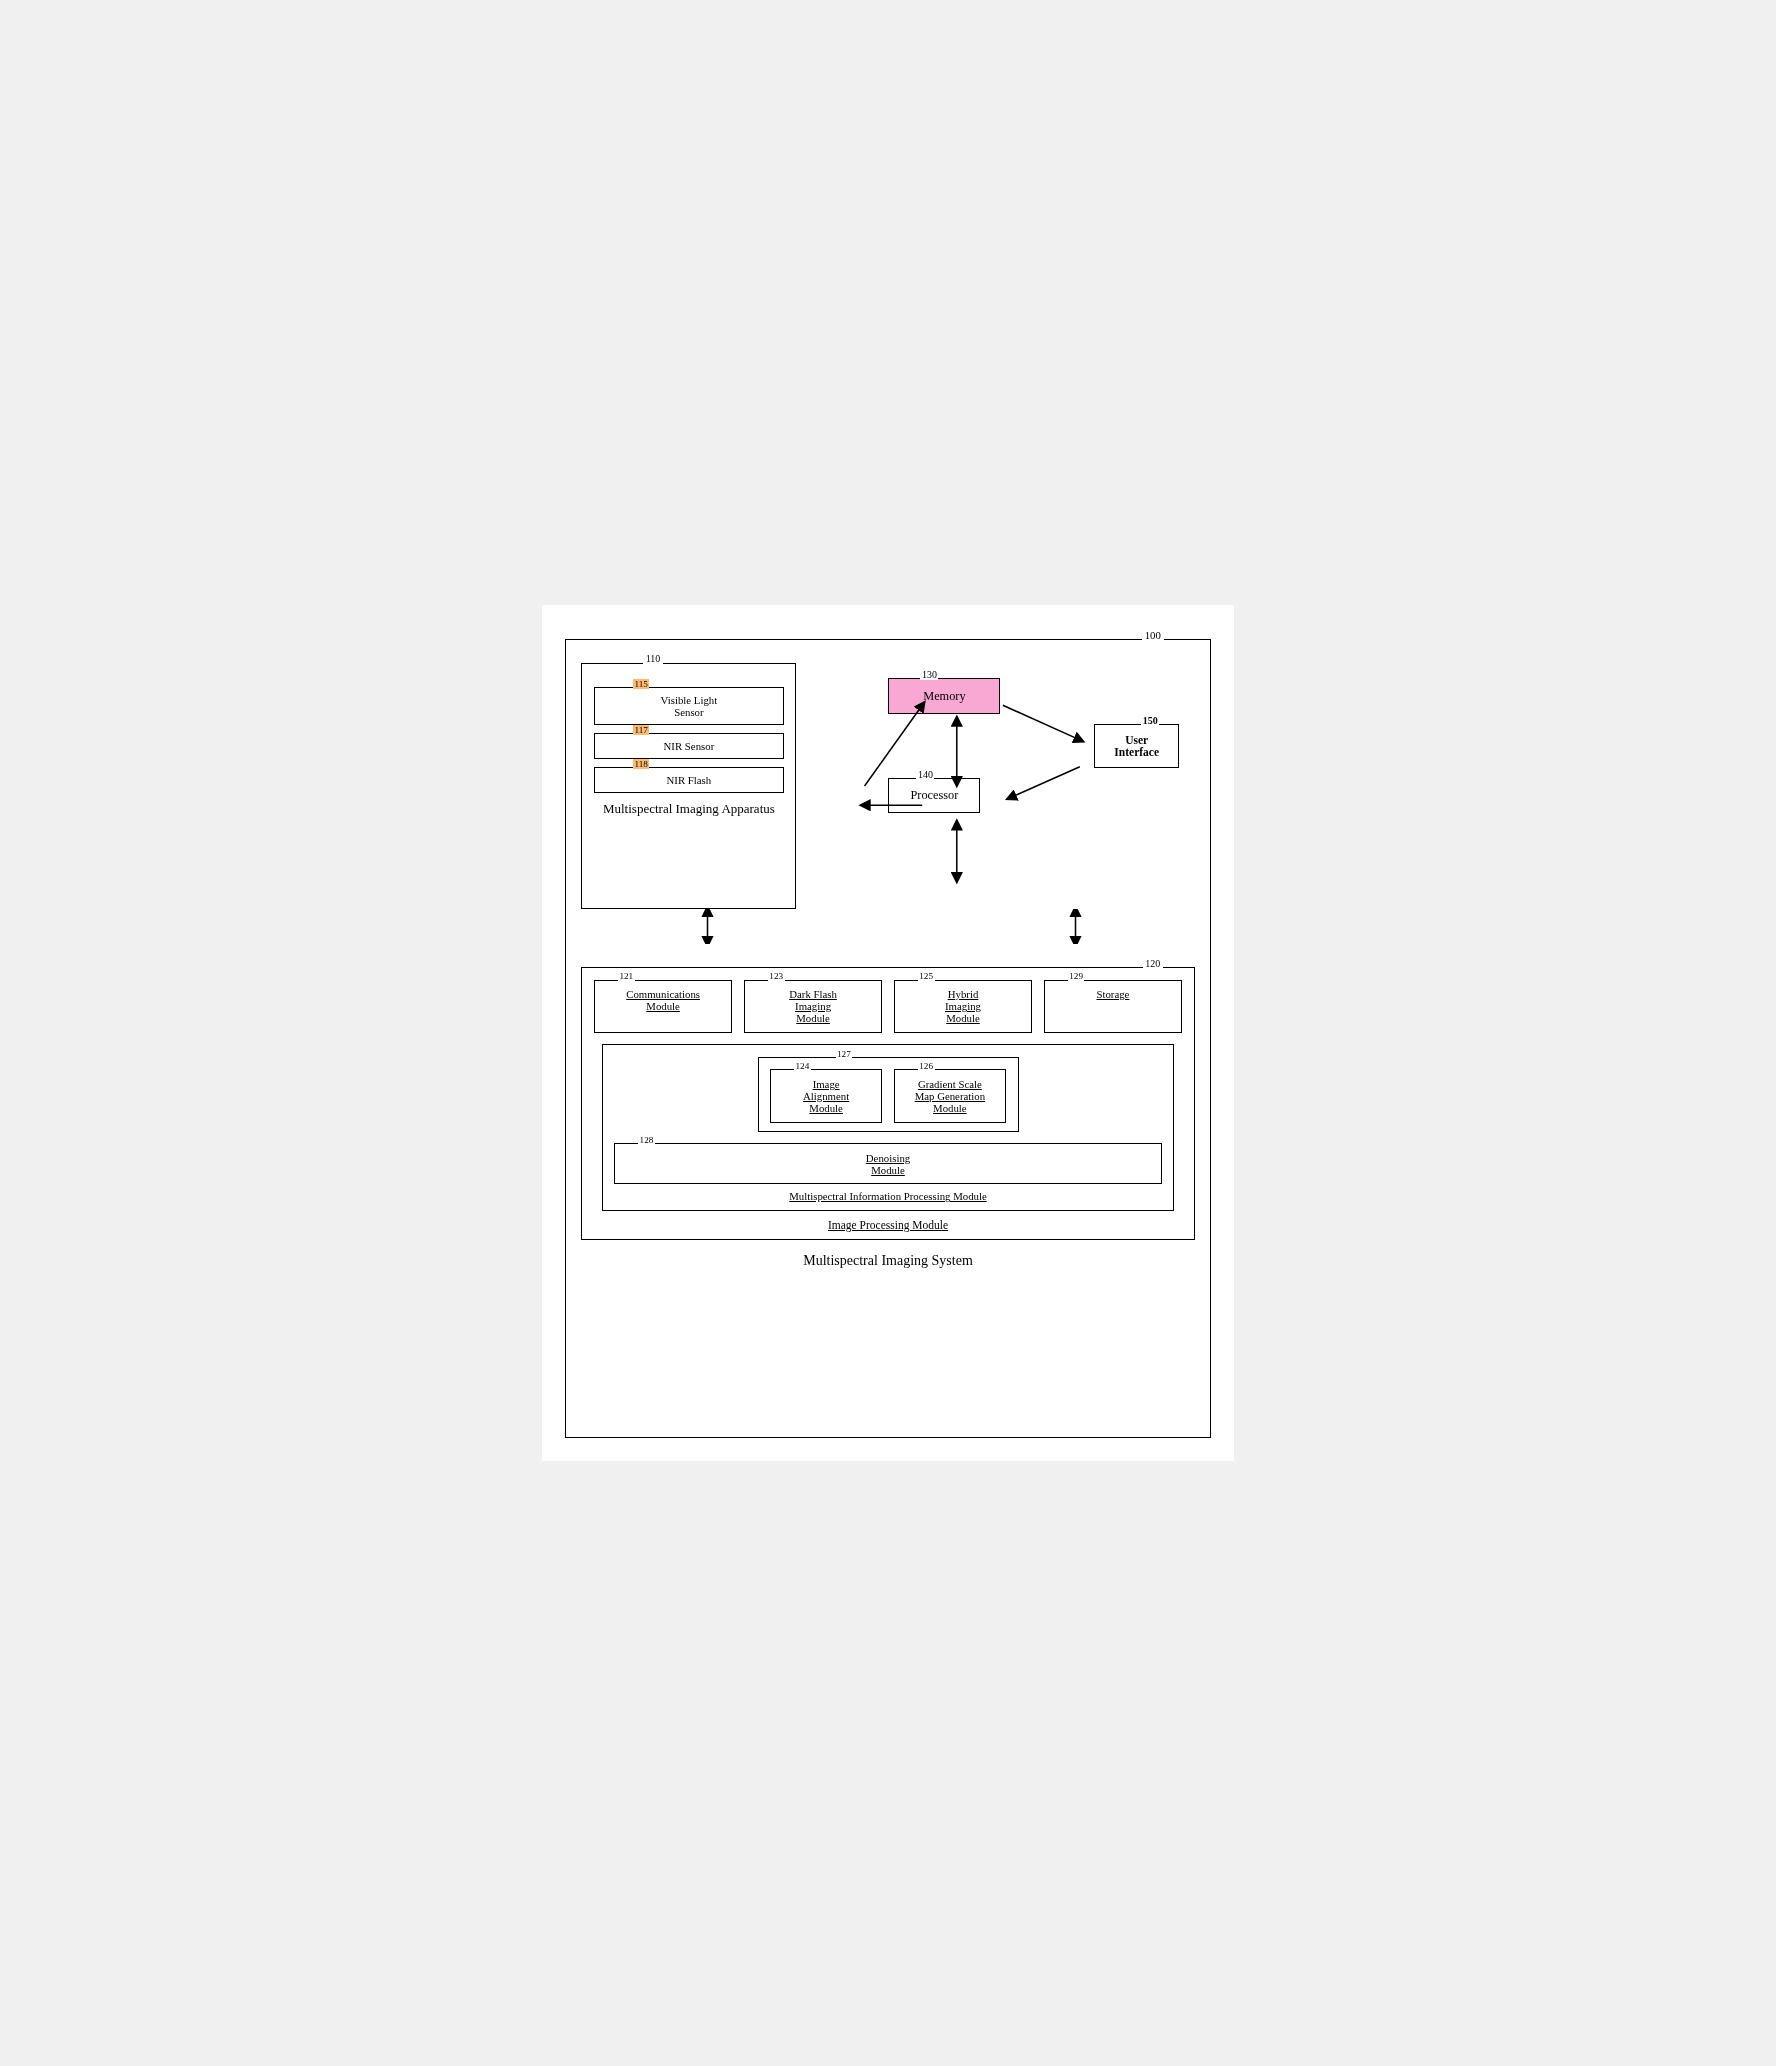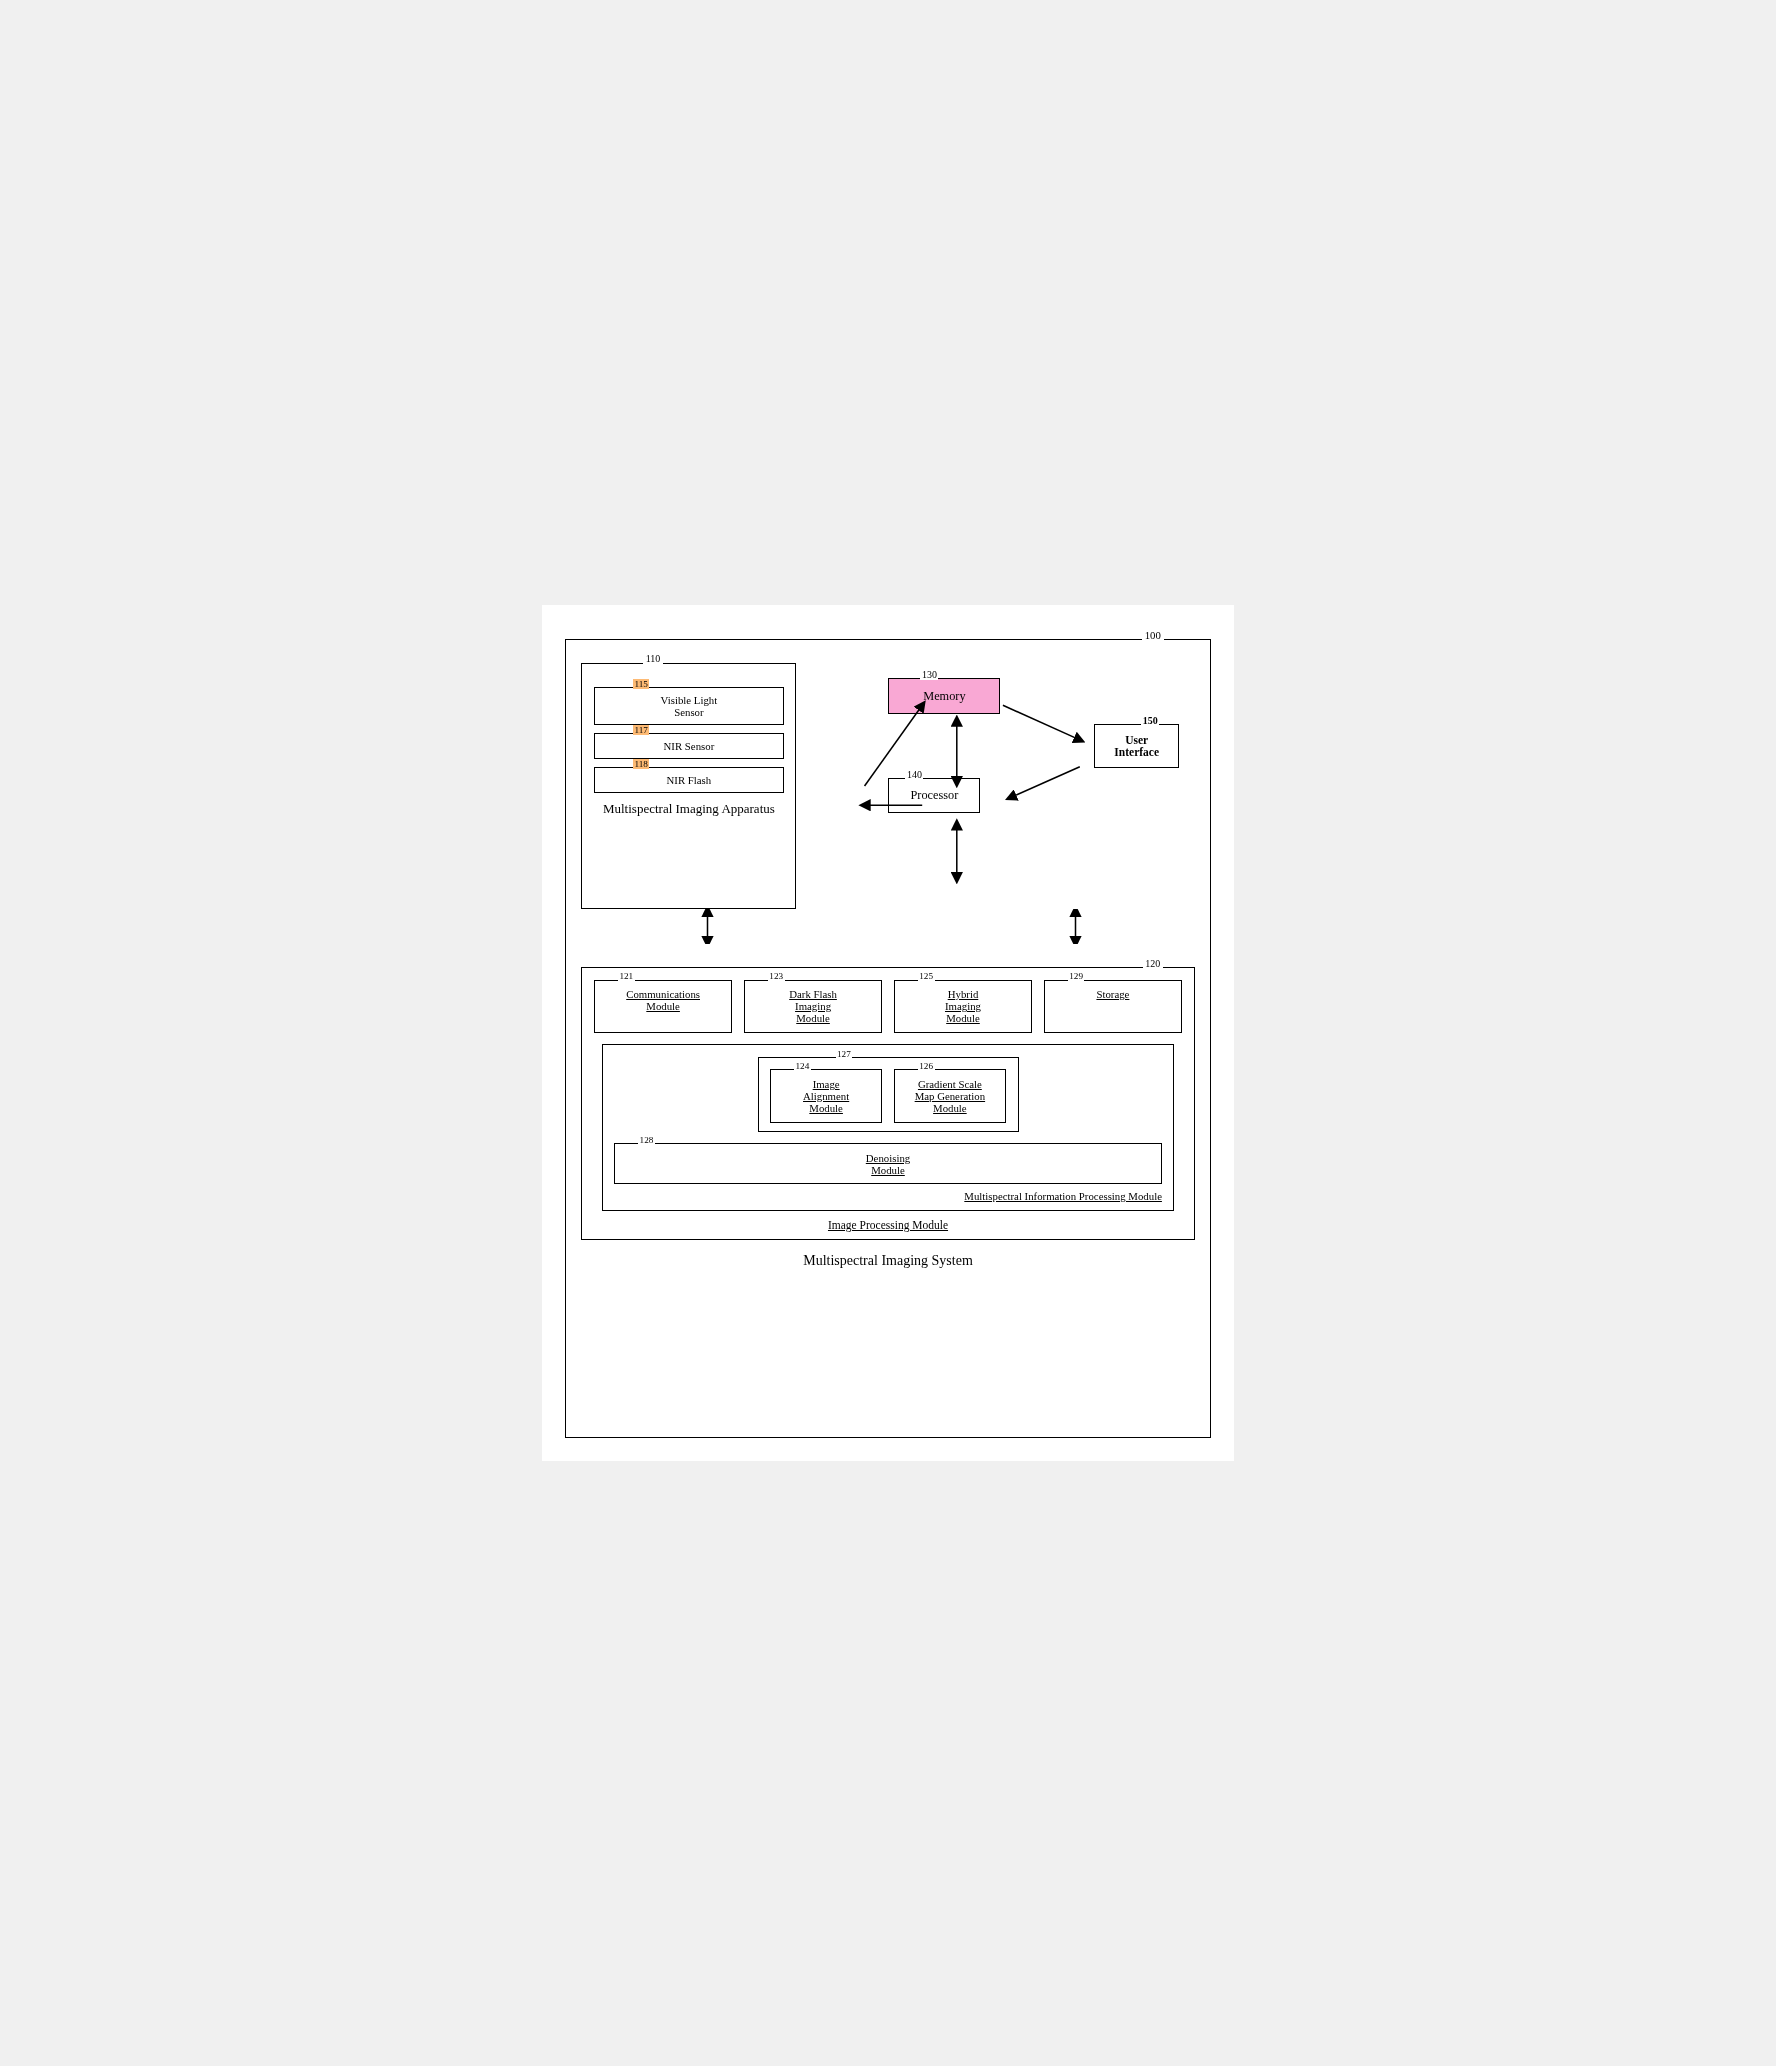--- a/index.html
+++ b/index.html
@@ -119,21 +119,21 @@
       text-align: center;
       position: absolute;
       top: 115px;
       left: 61px;
       width: 92px;
       background: white;
     }
     .processor-ref {
       position: absolute;
       top: -10px;
-      left: 16px;
+      left: 27px;
       font-size: 10px;
       background: white;
       padding: 0 1.5px;
     }
     .ui-box {
       border: 1.2px solid black;
       padding: 9.2px 10.8px;
       font-size: 11.5px;
       text-align: center;
       position: absolute;
@@ -182,21 +182,21 @@
       margin-top: 6.1px;
     }
     
     .mipm-box {
       border: 1.5px solid black;
       margin: 6.1px 7.7px 7.7px 7.7px;
       position: relative;
       padding: 11.5px 11.5px 7.7px 11.5px;
     }
     .mipm-label {
-      text-align: right;
+      text-align: center;
       font-size: 10.8px;
       margin-top: 6.1px;
     }
     
     .modules-row {
       display: flex;
       flex-direction: row;
       gap: 11.5px;
       margin-bottom: 11.5px;
     }

